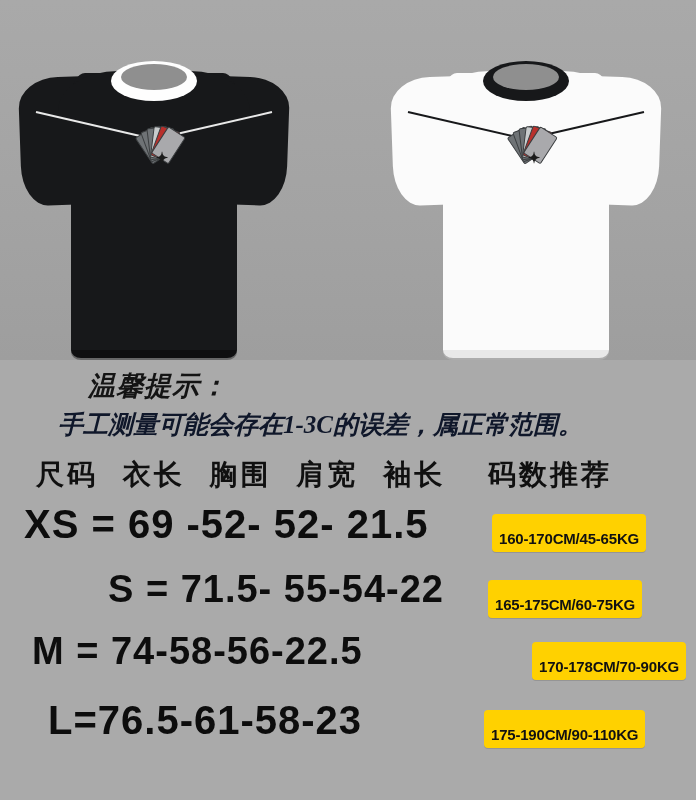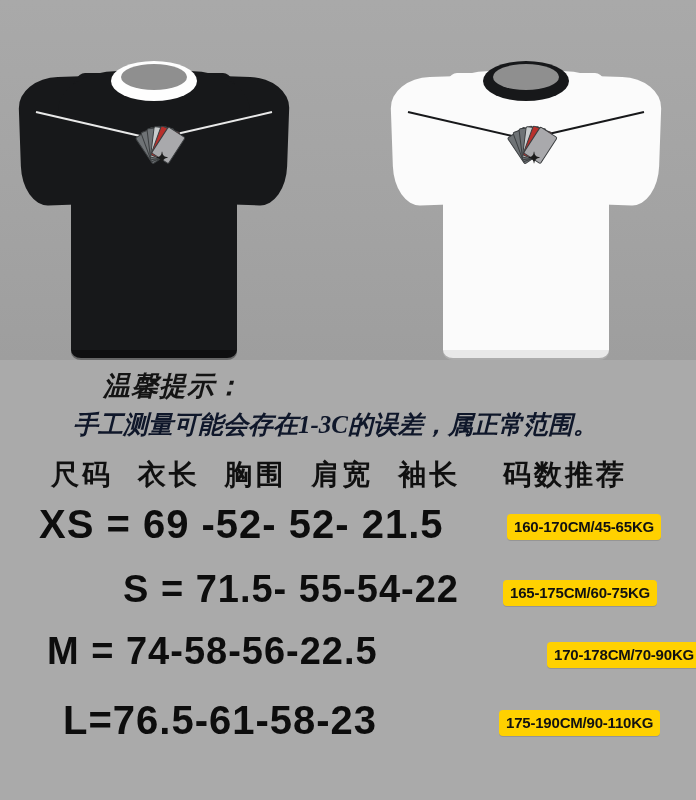--- a/index.html
+++ b/index.html
@@ -174,21 +174,21 @@
     font-family: "Liberation Serif", serif;
     text-align: center;
     line-height: 18px;
     z-index: 9;
   }
   .light .card-mark { color: #1b1b1b; }
 
   
   .info {
     position: absolute;
-    left: 15px;
+    left: 0;
     top: 360px;
     width: 620px;
     height: 440px;
   }
 
   .tip-line1 {
     position: absolute;
     left: 88px;
     top: 8px;
     font-family: "Liberation Serif", serif;
@@ -238,21 +238,21 @@
     font-family: "Liberation Sans", sans-serif;
     white-space: nowrap;
   }
   .badge {
     position: absolute;
     background: #ffd100;
     color: #111;
     font-weight: bold;
     font-family: "Liberation Sans", sans-serif;
     font-size: 15px;
-    padding: 4px 7px 5px 7px;
+    padding: 16px 7px 5px 7px;
     border-radius: 4px;
     letter-spacing: -0.2px;
     white-space: nowrap;
     box-shadow: 0 1px 0 rgba(0,0,0,.12);
   }
 
   
   #row-xs { top: 140px; }
   #row-xs .measure { left: 24px; top: 2px; font-size: 40px; letter-spacing: 1px; }
   #row-xs .badge  { left: 492px; top: 14px; }

